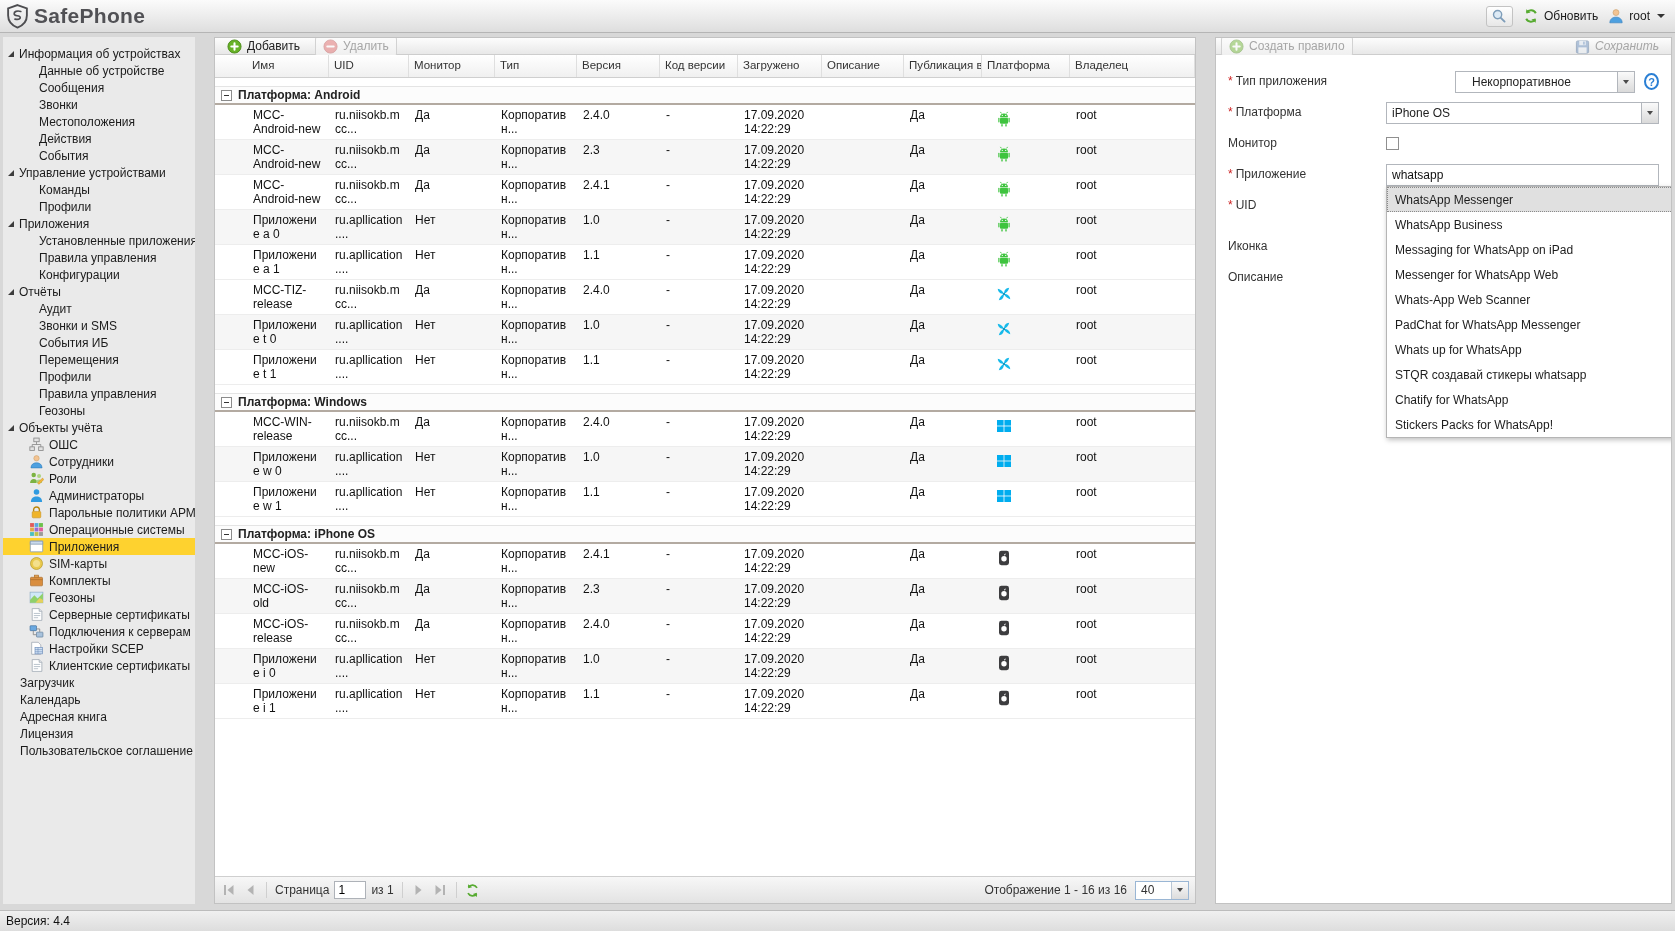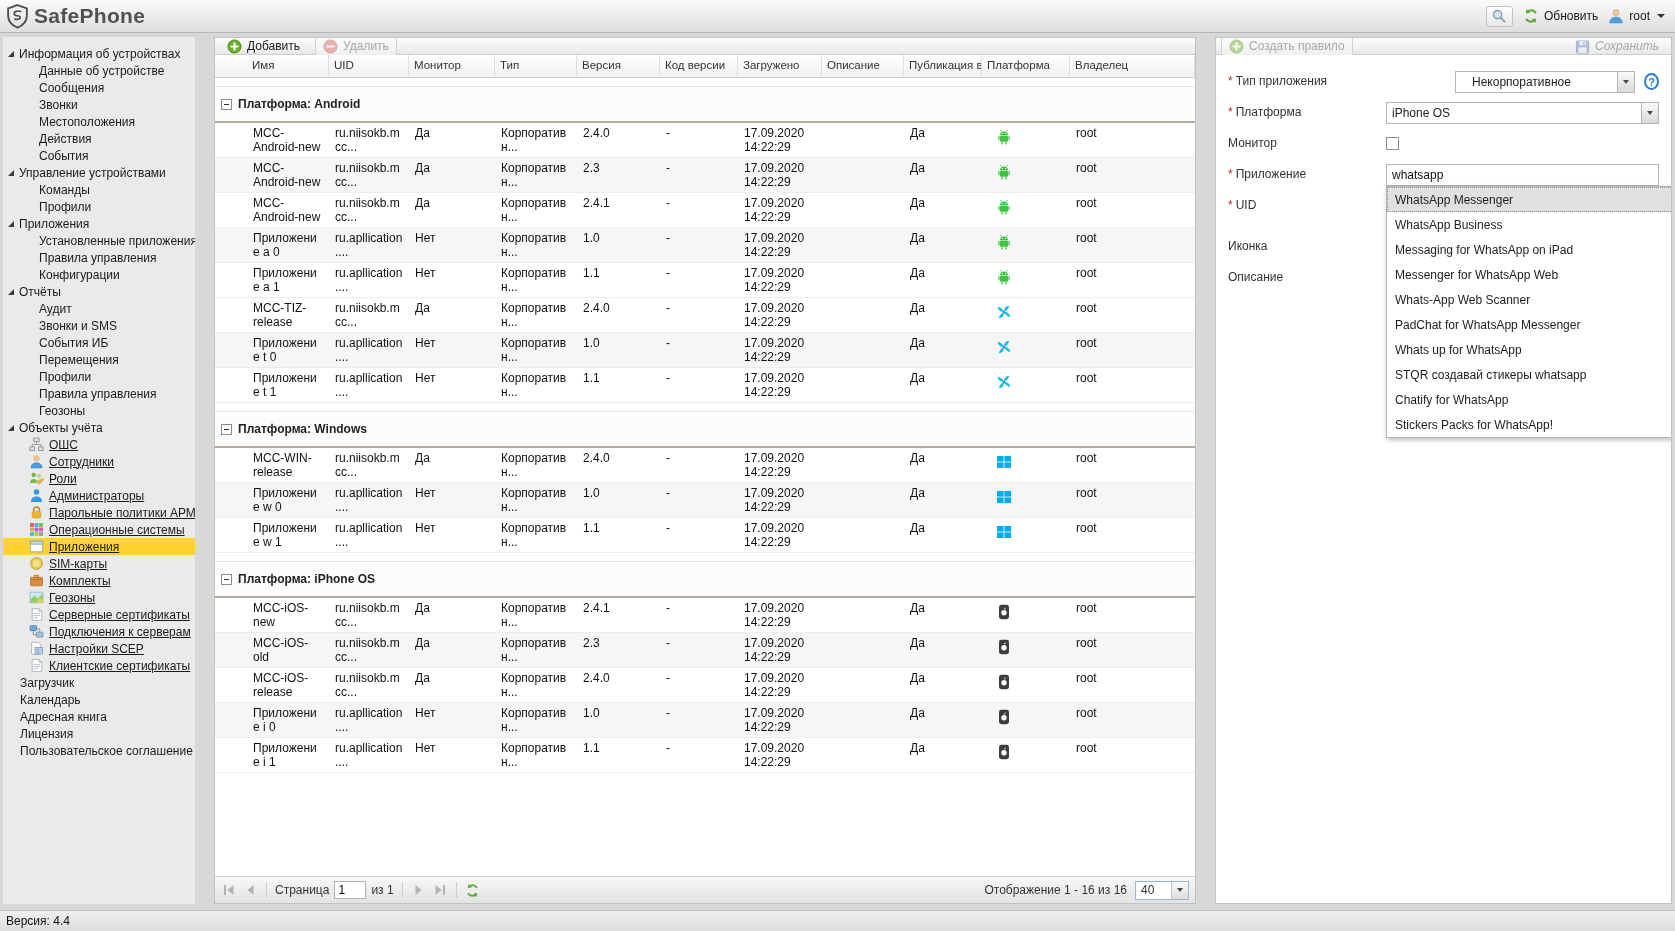--- a/index.html
+++ b/index.html
@@ -28,37 +28,37 @@
   .panel { background:#fff; border:1px solid #c2c2c2; display:flex; flex-direction:column; overflow:hidden;}
   .apps-panel { width:982px; flex:none; }
   .rule-panel { flex:1; }
   
   .tree-row { height:17px; display:flex; align-items:center; white-space:nowrap; cursor:pointer; padding-left:5px; color:#1b1b1b;}
   .tree-row.selected { background:#fed22f; }
   .tree-arrow { width:0; height:0; border-bottom:6px solid #3d3d3d; border-left:6px solid transparent; margin-right:5px; flex:none;}
   .tree-group-label { font-weight:normal; }
   .tree-child { padding-left:36px; }
   .tree-leafroot { padding-left:17px; }
-  .tree-obj { padding-left:26px;text-decoration:underline; }
+  .tree-obj { padding-left:26px; }
   .tree-obj .obj-ico { width:15px; height:15px; margin-right:5px; flex:none; display:flex; align-items:center;}
   
   .toolbar { height:17px; flex:none; background:linear-gradient(#fdfdfd,#e8e8e8);
     border-bottom:1px solid #cdcdcd; display:flex; align-items:center; padding:0 5px; gap:8px;}
   .tb-btn { display:flex; align-items:center; gap:5px; padding:2px 7px; border-radius:3px; cursor:pointer; color:#222;}
   .tb-btn .ico { display:flex; width:15px; height:15px; }
   .tb-btn.disabled { color:#a6a6a6; cursor:default; }
   .tb-btn.disabled .ico { opacity:.45; }
   .tb-btn.framed { border:1px solid #d2d2d2; background:linear-gradient(#fcfcfc,#efefef); }
   .tb-right { margin-left:auto;font-style:italic; }
   
   .grid-row { display:grid; grid-template-columns:82px 80px 86px 82px 83px 78px 84px 82px 78px 88px minmax(0,1fr);padding-left:32px; }
   .thead { flex:none; height:23px; background:linear-gradient(#ffffff,#f0f0f0); border-bottom:1px solid #cfcfcf;}
   .th { font-size:11.5px; color:#333; padding:4px 5px; border-right:1px solid #dfdfdf; overflow:hidden; white-space:nowrap; cursor:pointer;}
   .tbody { flex:1; overflow:hidden; background:#fff; }
-  .group-hdr { display:flex; align-items:center; gap:6px; height:37px; margin-top:8px;
+  .group-hdr { display:flex; align-items:center; gap:6px; height:19px; margin-top:8px;
     border-top:1px solid #e4e4e4; border-bottom:2px solid #b3aaa1; padding-left:6px;
     font-weight:bold; color:#222; background:#fcfcfc; cursor:pointer;}
   .collapse-box { width:11px; height:11px; border:1px solid #8b8b8b; background:#fff; position:relative; flex:none;}
   .collapse-box::after { content:""; position:absolute; left:2px; right:2px; top:4px; height:1px; background:#333; }
   .trow { min-height:32px; border-bottom:1px solid #ededed; cursor:pointer; background:#fff;}
   .trow.alt { background:#f6f6f6; }
   .td { padding:3px 6px; overflow:hidden; line-height:14px; word-wrap:break-word; color:#111;}
   .td.plat { padding-left:14px; padding-top:6px; }
   
   .pagination { flex:none; height:27px; margin-top:auto; border-top:1px solid #cfcfcf;

